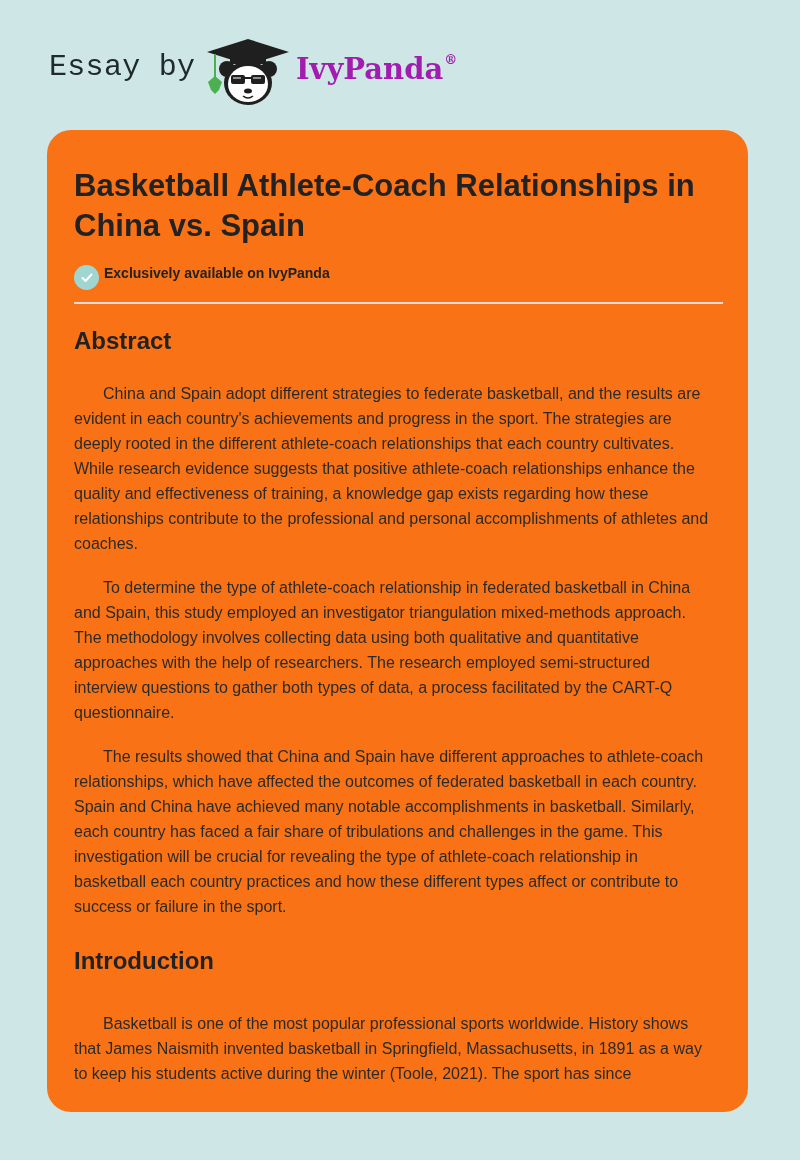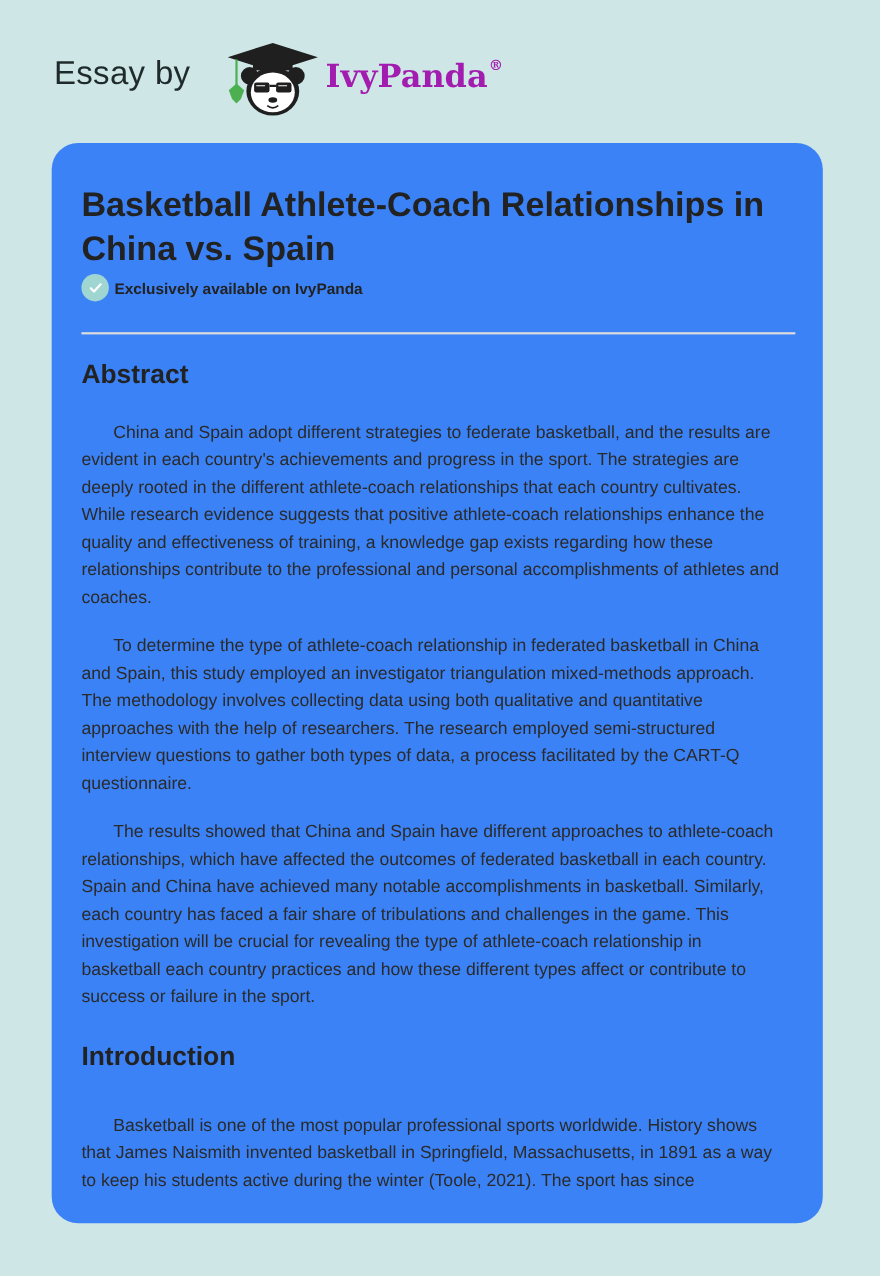--- a/index.html
+++ b/index.html
@@ -16,21 +16,21 @@
       overflow: hidden;
     }
     .header {
       position: absolute;
       left: 0; top: 0;
       width: 800px; height: 130px;
     }
     .essay-by {
       position: absolute;
       left: 49px; top: 50px;
-      font-family: Liberation Sans, sans-serif;
+      font-family: Liberation Mono, monospace;
       font-size: 30px;
       color: #1f2a2a;
       letter-spacing: 0.3px;
     }
     .logo {
       position: absolute;
       left: 203px; top: 36px;
       width: 90px; height: 72px;
     }
     .brand {
@@ -44,39 +44,38 @@
     .brand sup {
       font-size: 13px;
       position: relative;
       top: -4px;
       margin-left: 1px;
     }
     .card {
       position: absolute;
       left: 47px; top: 130px;
       width: 701px; height: 982px;
-      background: #3b82f6;
+      background: #f97316;
       border-radius: 24px;
       overflow: hidden;
     }
     .title {
       position: absolute;
       left: 27px; top: 36px;
       width: 650px;
       margin: 0;
       font-size: 31px;
       font-weight: bold;
       line-height: 40px;
       color: #222;
     }
     .badge {
       position: absolute;
-      left: 27px; top: 119px;
+      left: 27px; top: 135px;
       display: flex;
-      align-items: center;
     }
     .check {
       width: 25px; height: 25px;
       border-radius: 50%;
       background: #9fd6d2;
       display: flex;
       align-items: center;
       justify-content: center;
       margin-right: 5px;
     }

